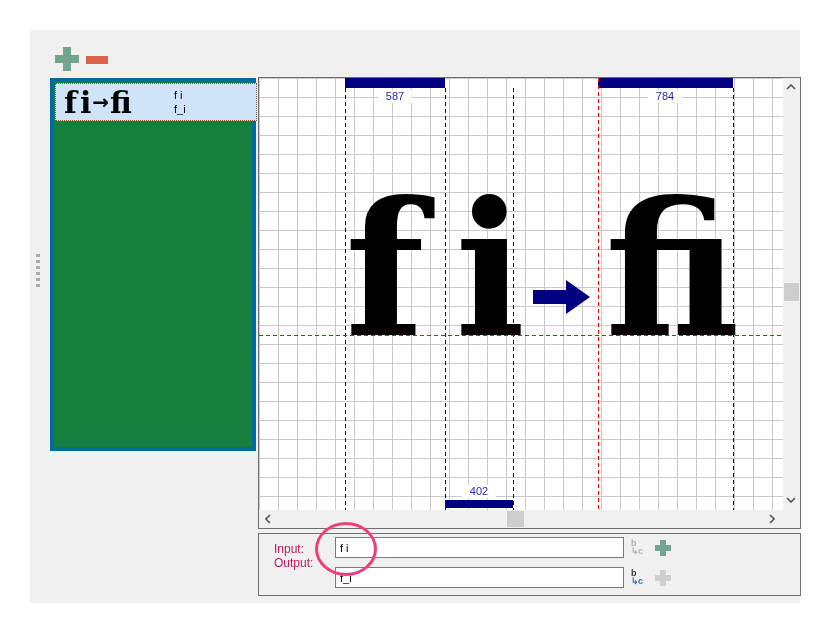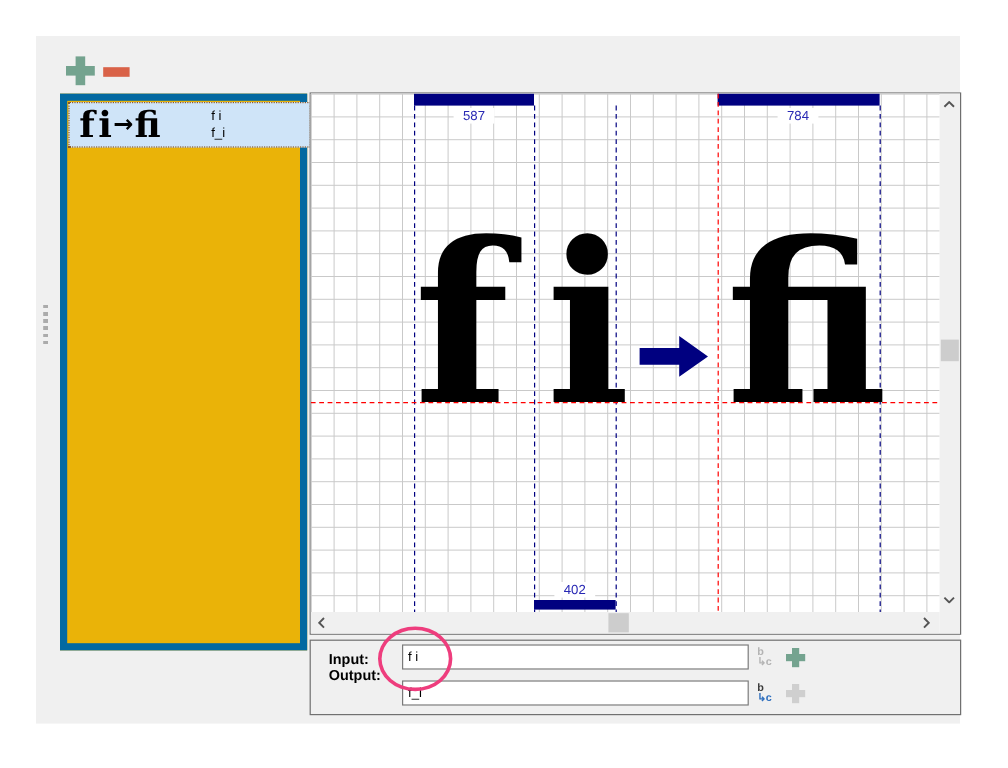--- a/index.html
+++ b/index.html
@@ -11,21 +11,21 @@
   
   .panel { left: 30px; top: 30px; width: 770px; height: 573px; background: #f0f0f0; }
 
   
   .btn-plus { left: 55px; top: 47px; width: 24px; height: 24px; cursor: pointer; }
   .btn-plus::before { content: ""; position: absolute; left: 0; top: 8px; width: 24px; height: 8px; background: #74a38f; }
   .btn-plus::after  { content: ""; position: absolute; left: 8px; top: 0; width: 8px; height: 24px; background: #74a38f; }
   .btn-minus { left: 86px; top: 56px; width: 22px; height: 8px; background: #d96248; cursor: pointer; }
 
   
-  .liglist { left: 50px; top: 78px; width: 206px; height: 464px; background: #eab308; border: 6px solid #0369a1; }
+  .liglist { left: 50px; top: 78px; width: 206px; height: 373px; background: #15803d; border: 4px solid #0369a1; }
   .ligitem { left: 1px; top: 1px; width: 202px; height: 38px; background: #cfe4f8; border: 1px dotted #8b5a2b; cursor: pointer; }
   .ligitem .preview { position: absolute; left: 8px; top: 1px; font-family: "DejaVu Serif", serif; font-weight: bold; font-size: 30px; color: #000; white-space: nowrap; font-variant-ligatures: none; }
   .ligitem .preview .sp { display: inline-block; width: 3px; }
   .ligitem .preview .arr { font-family: "DejaVu Sans", sans-serif; font-size: 20px; vertical-align: 4px; margin: 0 1px; }
   .ligitem .preview .lig { font-variant-ligatures: normal; }
   .ligitem .names { position: absolute; left: 118px; top: 4px; font-size: 11px; color: #000; line-height: 14px; }
 
   
   .splitter { left: 36px; top: 254px; width: 4px; height: 34px; background: repeating-linear-gradient(to bottom, #ababab 0 3px, rgba(0,0,0,0) 3px 6px); cursor: col-resize; }
 
@@ -40,21 +40,21 @@
   
   .vsb { left: 524px; top: 0; width: 17px; height: 432px; background: #f0f0f0; }
   .hsb { left: 0; top: 432px; width: 524px; height: 18px; background: #f0f0f0; }
   .sb-corner { left: 524px; top: 432px; width: 17px; height: 18px; background: #f0f0f0; }
   .vsb-thumb { left: 1px; top: 205px; width: 15px; height: 18px; background: #cdcdcd; cursor: pointer; }
   .hsb-thumb { left: 248px; top: 1px; width: 17px; height: 16px; background: #cdcdcd; cursor: pointer; }
   .sb-arrow { width: 12px; height: 12px; display: flex; align-items: center; justify-content: center; cursor: pointer; }
 
   
   .editor-box { left: 258px; top: 533px; width: 543px; height: 63px; background: #f0f0f0; border: 1px solid #707070; }
-  .fld-label { position: absolute; left: 15px; font-size: 12px; color: #000000; font-weight: bold; }
+  .fld-label { position: absolute; left: 15px; font-size: 12px; color: #be185d; }
   .fld { position: absolute; left: 76px; width: 289px; height: 21px; border: 1px solid #7a7a7a; background: #fff; font-family: "Liberation Sans", sans-serif; font-size: 11px; padding: 0 4px; color: #000; outline: none; }
   .bc-icon { position: absolute; left: 372px; width: 16px; height: 19px; font-size: 9px; font-weight: bold; line-height: 8px; letter-spacing: -0.5px; cursor: default; }
   .bc-icon span { display: block; }
   .bc-off, .bc-off span { color: #b4b4b4; }
   .bc-on .bc-top { color: #3c3c3c; }
   .bc-on .bc-bottom { color: #2f6fbe; }
   .mini-plus { position: absolute; left: 396px; width: 16px; height: 16px; }
   .mini-plus::before { content: ""; position: absolute; left: 0; top: 5px; width: 16px; height: 6px; background: var(--pc); }
   .mini-plus::after  { content: ""; position: absolute; left: 5px; top: 0; width: 6px; height: 16px; background: var(--pc); }
   .mini-plus.on { --pc: #74a38f; cursor: pointer; }

